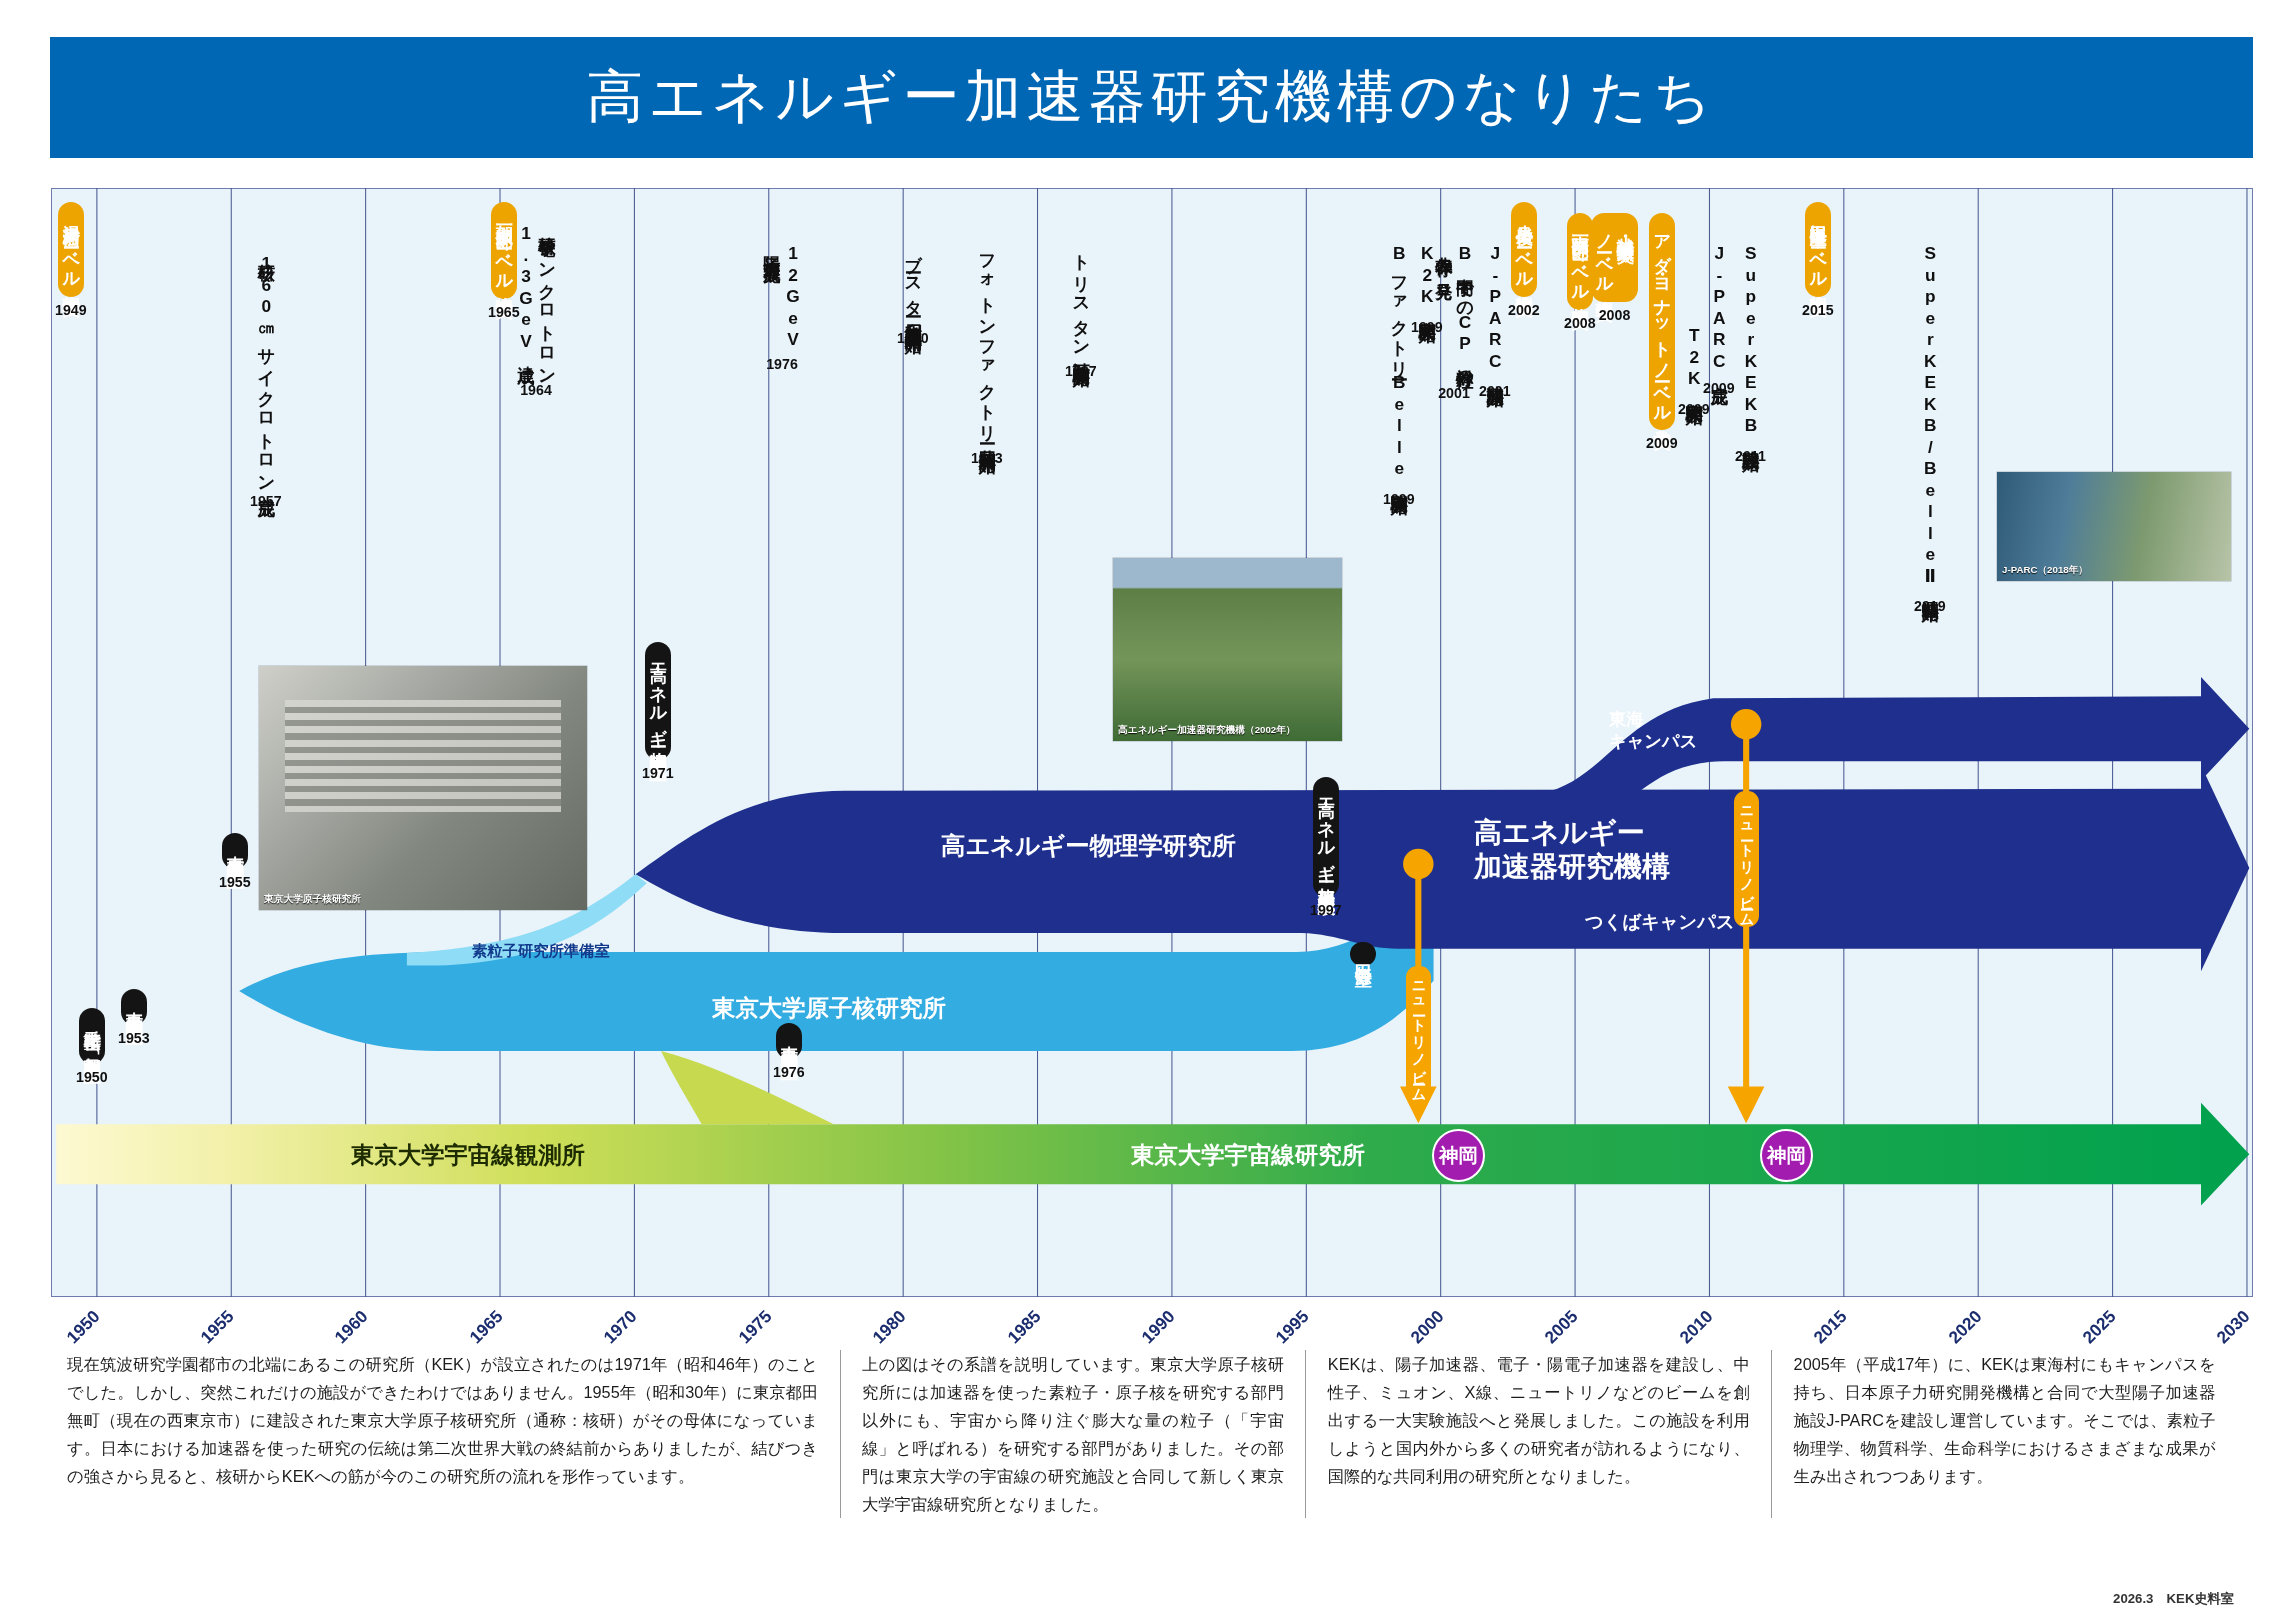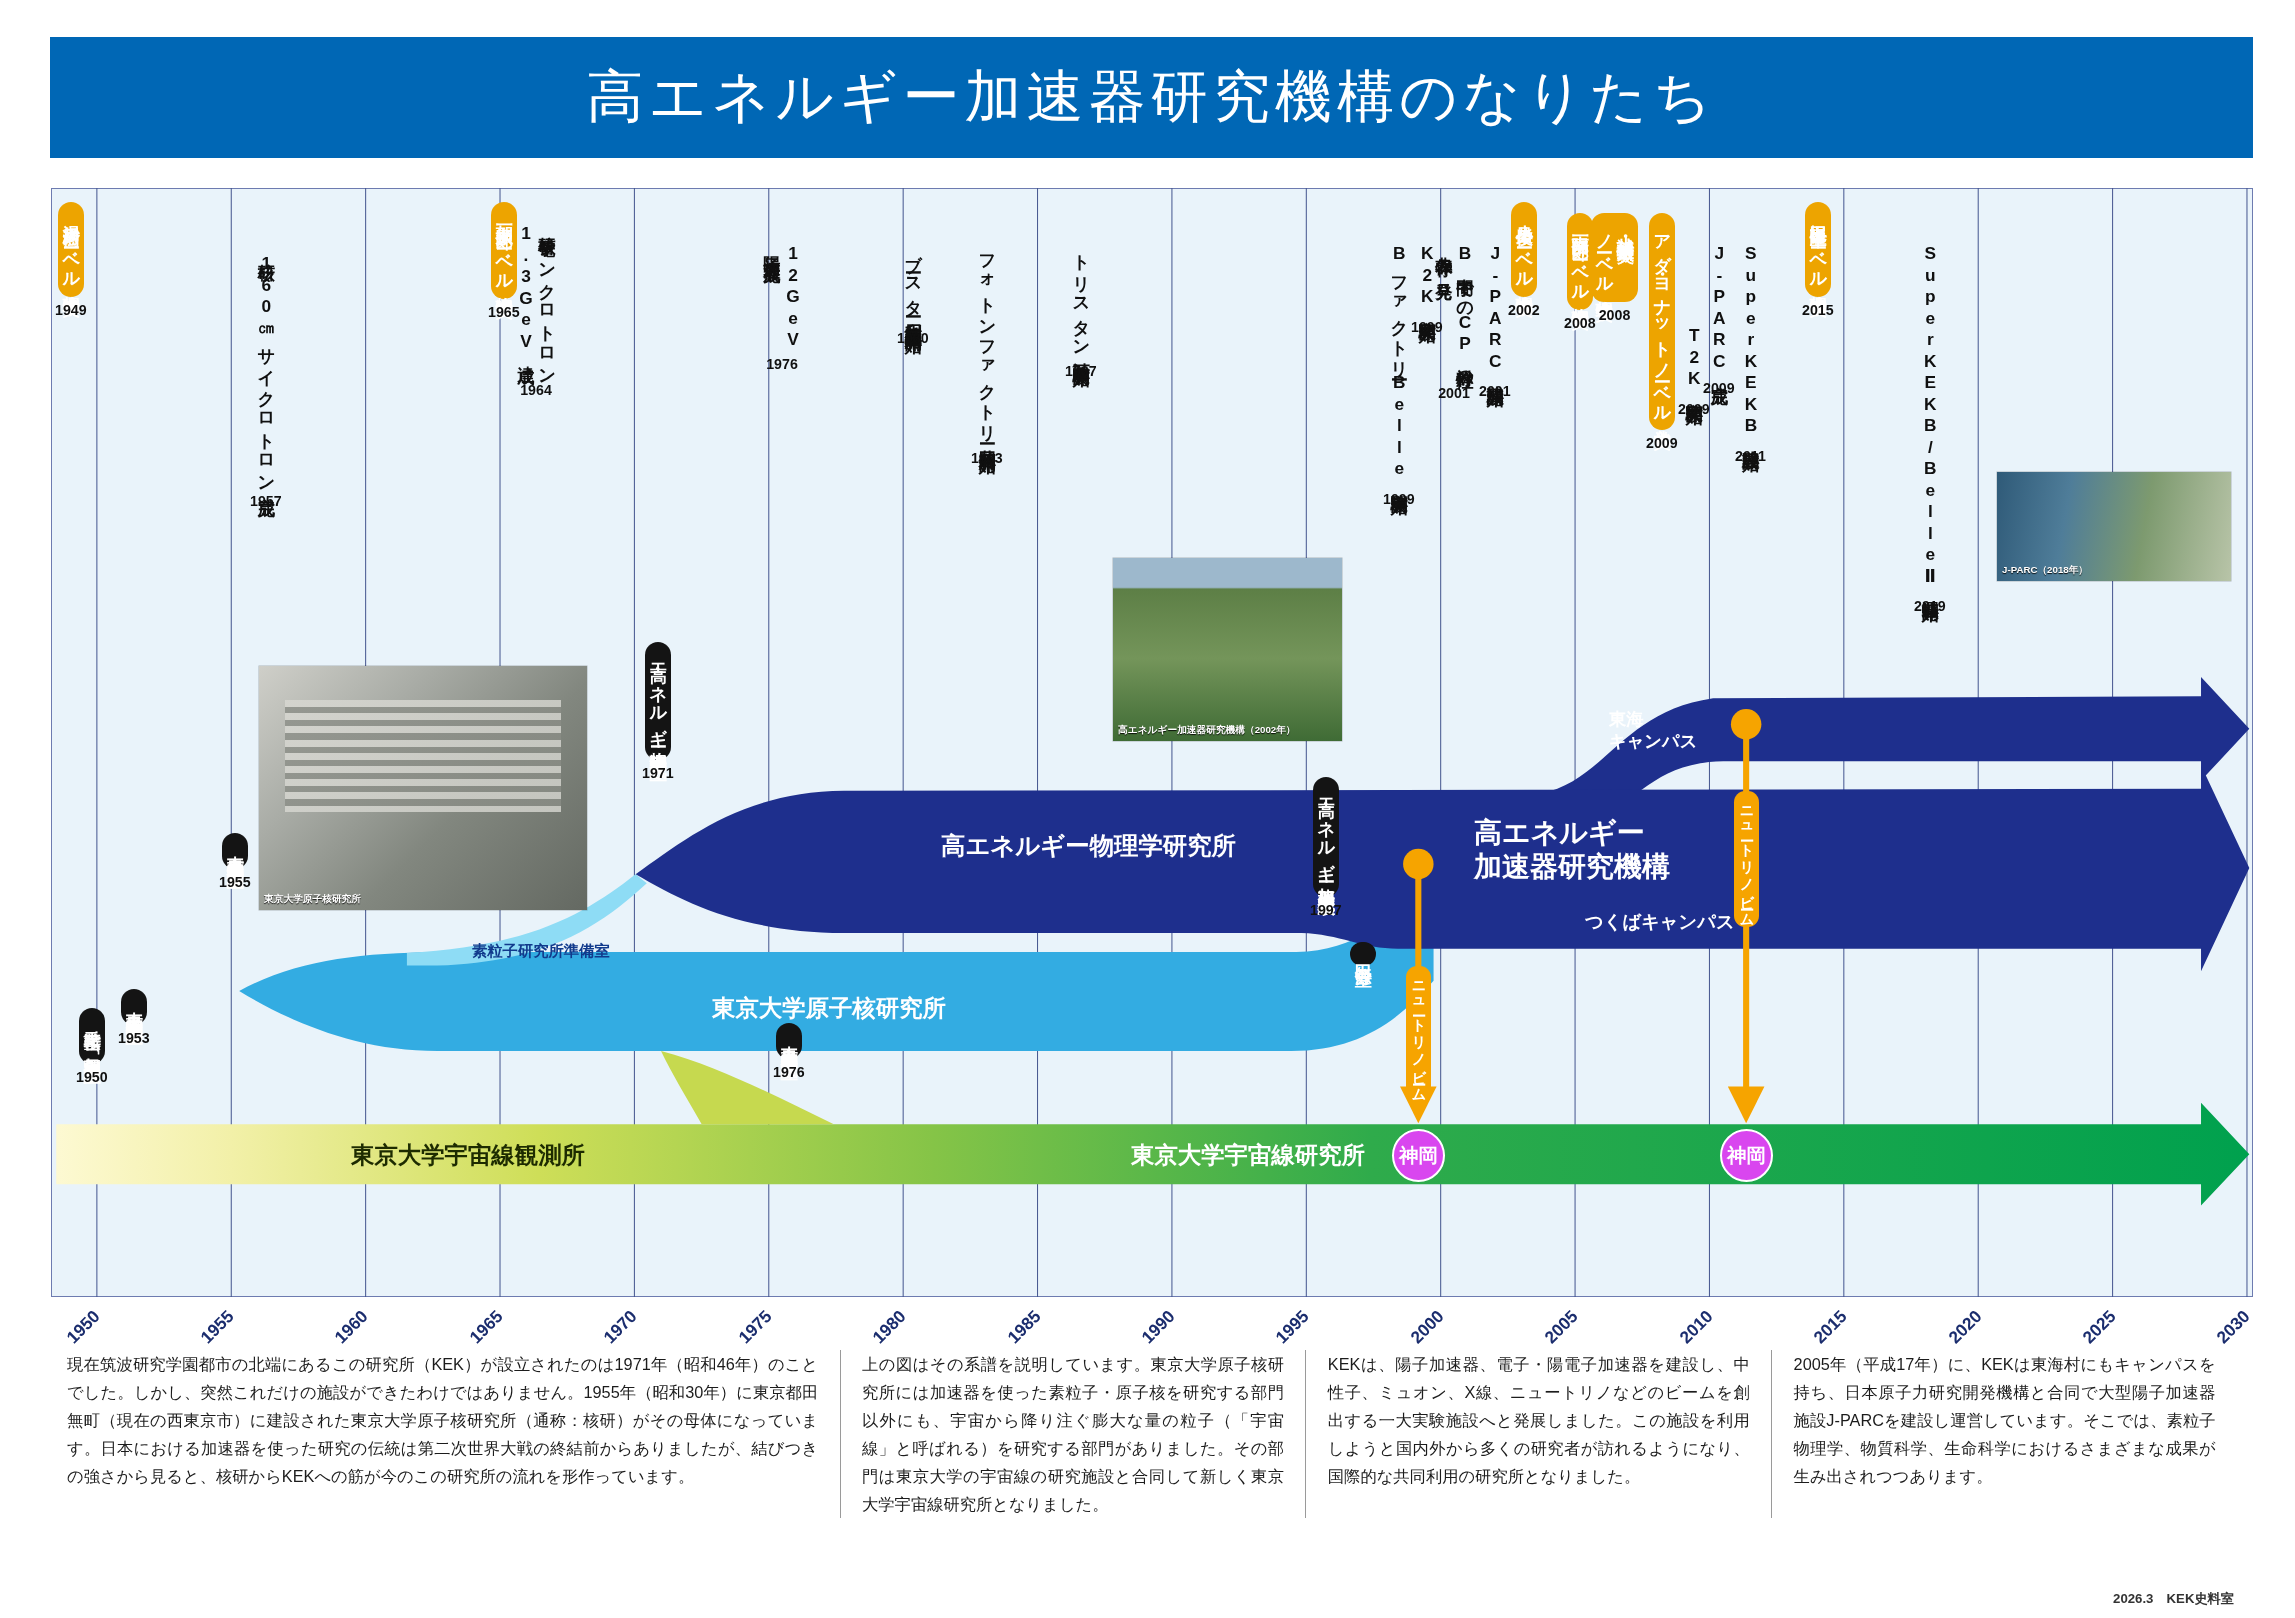--- a/index.html
+++ b/index.html
@@ -53,23 +53,23 @@
   .lbl-kek-org{left:1474px;top:816px;font-size:28px;line-height:34px;color:#fff;}
   .lbl-tsukuba{left:1585px;top:909px;font-size:18.3px;color:#fff;}
   .lbl-tokai{left:1609px;top:708px;font-size:17.3px;line-height:22px;color:#fff;}
   .neutrino-pill{
     position:absolute;writing-mode:vertical-rl;text-orientation:upright;
     background:#f6a400;color:#fff;font-size:14.2px;font-weight:700;letter-spacing:1px;
     border-radius:11.2px;padding:7.1px 3.1px;z-index:28;
   }
   .kamioka-circle{
     position:absolute;width:53px;height:53px;border-radius:50%;
-    background:#d946ef;border:2.5px solid #fff;box-sizing:border-box;
+    background:#a21caf;border:2.5px solid #fff;box-sizing:border-box;
     display:flex;align-items:center;justify-content:center;
-    color:#fff;font-size:19.3px;font-weight:800;z-index:29;
+    color:#fff;font-size:19.3px;font-weight:800;z-index:29;margin-left:40px;
   }
 
   
   .photo{position:absolute;z-index:20;box-shadow:0 0 0 0.5px rgba(0,0,0,.25);}
   .photo .caption{
     position:absolute;left:5.1px;bottom:4.1px;color:#fff;font-size:9.7px;font-weight:600;
     text-shadow:0 0.5px 1px rgba(0,0,0,.9);white-space:nowrap;
   }
   .photo-nucl{left:259px;top:666px;width:328px;height:244px;
     background:linear-gradient(135deg,#cfcfc9 0%,#a9aca6 30%,#82877f 60%,#646962 100%);}

